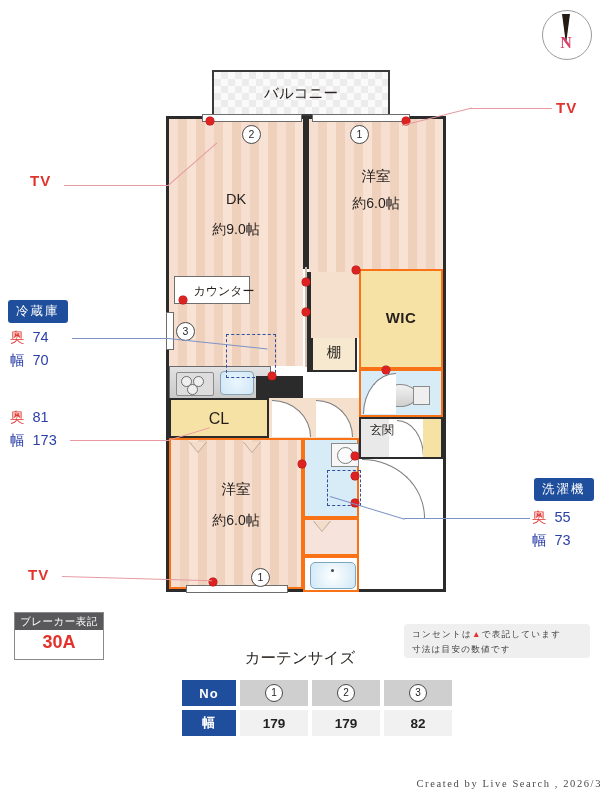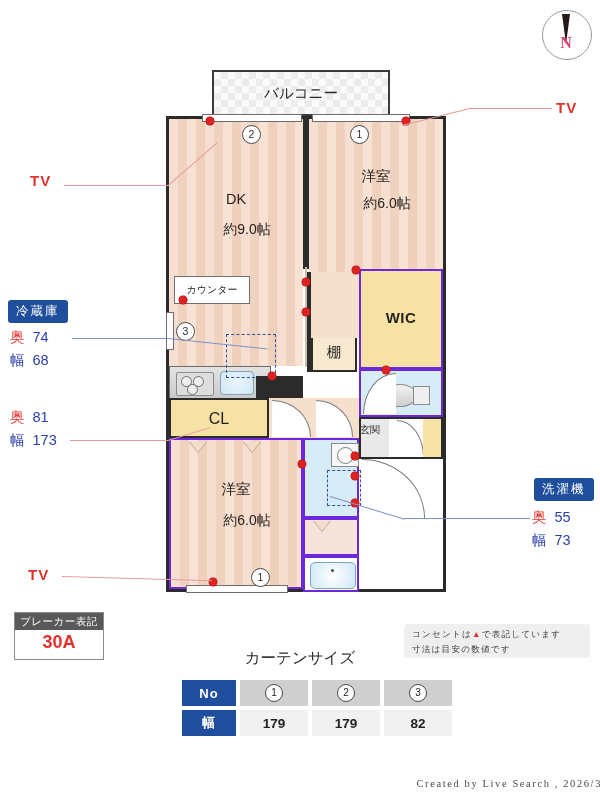--- a/index.html
+++ b/index.html
@@ -36,34 +36,34 @@
   .rm{position:absolute;box-sizing:border-box;}
   .tatami{
     background:
       repeating-linear-gradient(90deg,
         #f6ded0 0px,#f6ded0 9px,
         #f0d3bf 9px,#f0d3bf 18px,
         #f7e2d3 18px,#f7e2d3 27px,
         #efd0ba 27px,#efd0ba 36px);
   }
   .wallbox{border:3px solid #2b2b2b;}
-  .wallthin{border:2px solid #6d28d9;}
+  .wallthin{border:2px solid #f97316;}
   .yellowrm{background:#f7e2a6;}
   .bluerm{background:#d8ecf8;}
   .pinkrm{background:#f6e3dc;}
   .whiterm{background:#ffffff;}
 
   .lbl{
     position:absolute;width:100%;text-align:center;
     font-family:"Liberation Sans","DejaVu Sans",sans-serif;
     color:#241f1c;white-space:nowrap;
   }
   .lbl-rm{font-size:14.5px;}
-  .lbl-sz{font-size:14px;margin-left:11px;}
-  .lbl-sm{font-size:10px;}
+  .lbl-sz{font-size:14px;}
+  .lbl-sm{font-size:12px;padding-left:12px;}
   .lbl-wic{font-size:15px;font-weight:600;letter-spacing:.5px;}
 
   
   #balcony{
     left:46px;top:-2px;width:178px;height:46px;
     border:2.5px solid #3a3a3a;
     background:
       repeating-conic-gradient(#ececec 0% 25%, #fafafa 0% 50%) 0 0/14px 14px;
   }
   #balcony .bl{
@@ -340,21 +340,21 @@
 <div class="tv" style="left:556px;top:99px;">TV</div>
 
 <div class="leader" style="left:62px;top:576px;width:150px;transform:rotate(1.6deg);"></div>
 <div class="tv" style="left:28px;top:566px;">TV</div>
 
 <div class="badge" style="left:8px;top:300px;">冷蔵庫</div>
 <div class="dimrow blue" style="left:10px;top:328px;">
   <span class="k" style="color:#e2322c;">奥</span><span class="v">74</span>
 </div>
 <div class="dimrow blue" style="left:10px;top:351px;">
-  <span class="k">幅</span><span class="v">68</span>
+  <span class="k">幅</span><span class="v">70</span>
 </div>
 <div class="leader blue" style="left:72px;top:338px;width:96px;"></div>
 <div class="leader blue" style="left:168px;top:338px;width:100px;transform:rotate(6deg);"></div>
 
 <div class="dimrow" style="left:10px;top:408px;">
   <span class="k">奥</span><span class="v">81</span>
 </div>
 <div class="dimrow blue" style="left:10px;top:431px;">
   <span class="k">幅</span><span class="v">173</span>
 </div>

